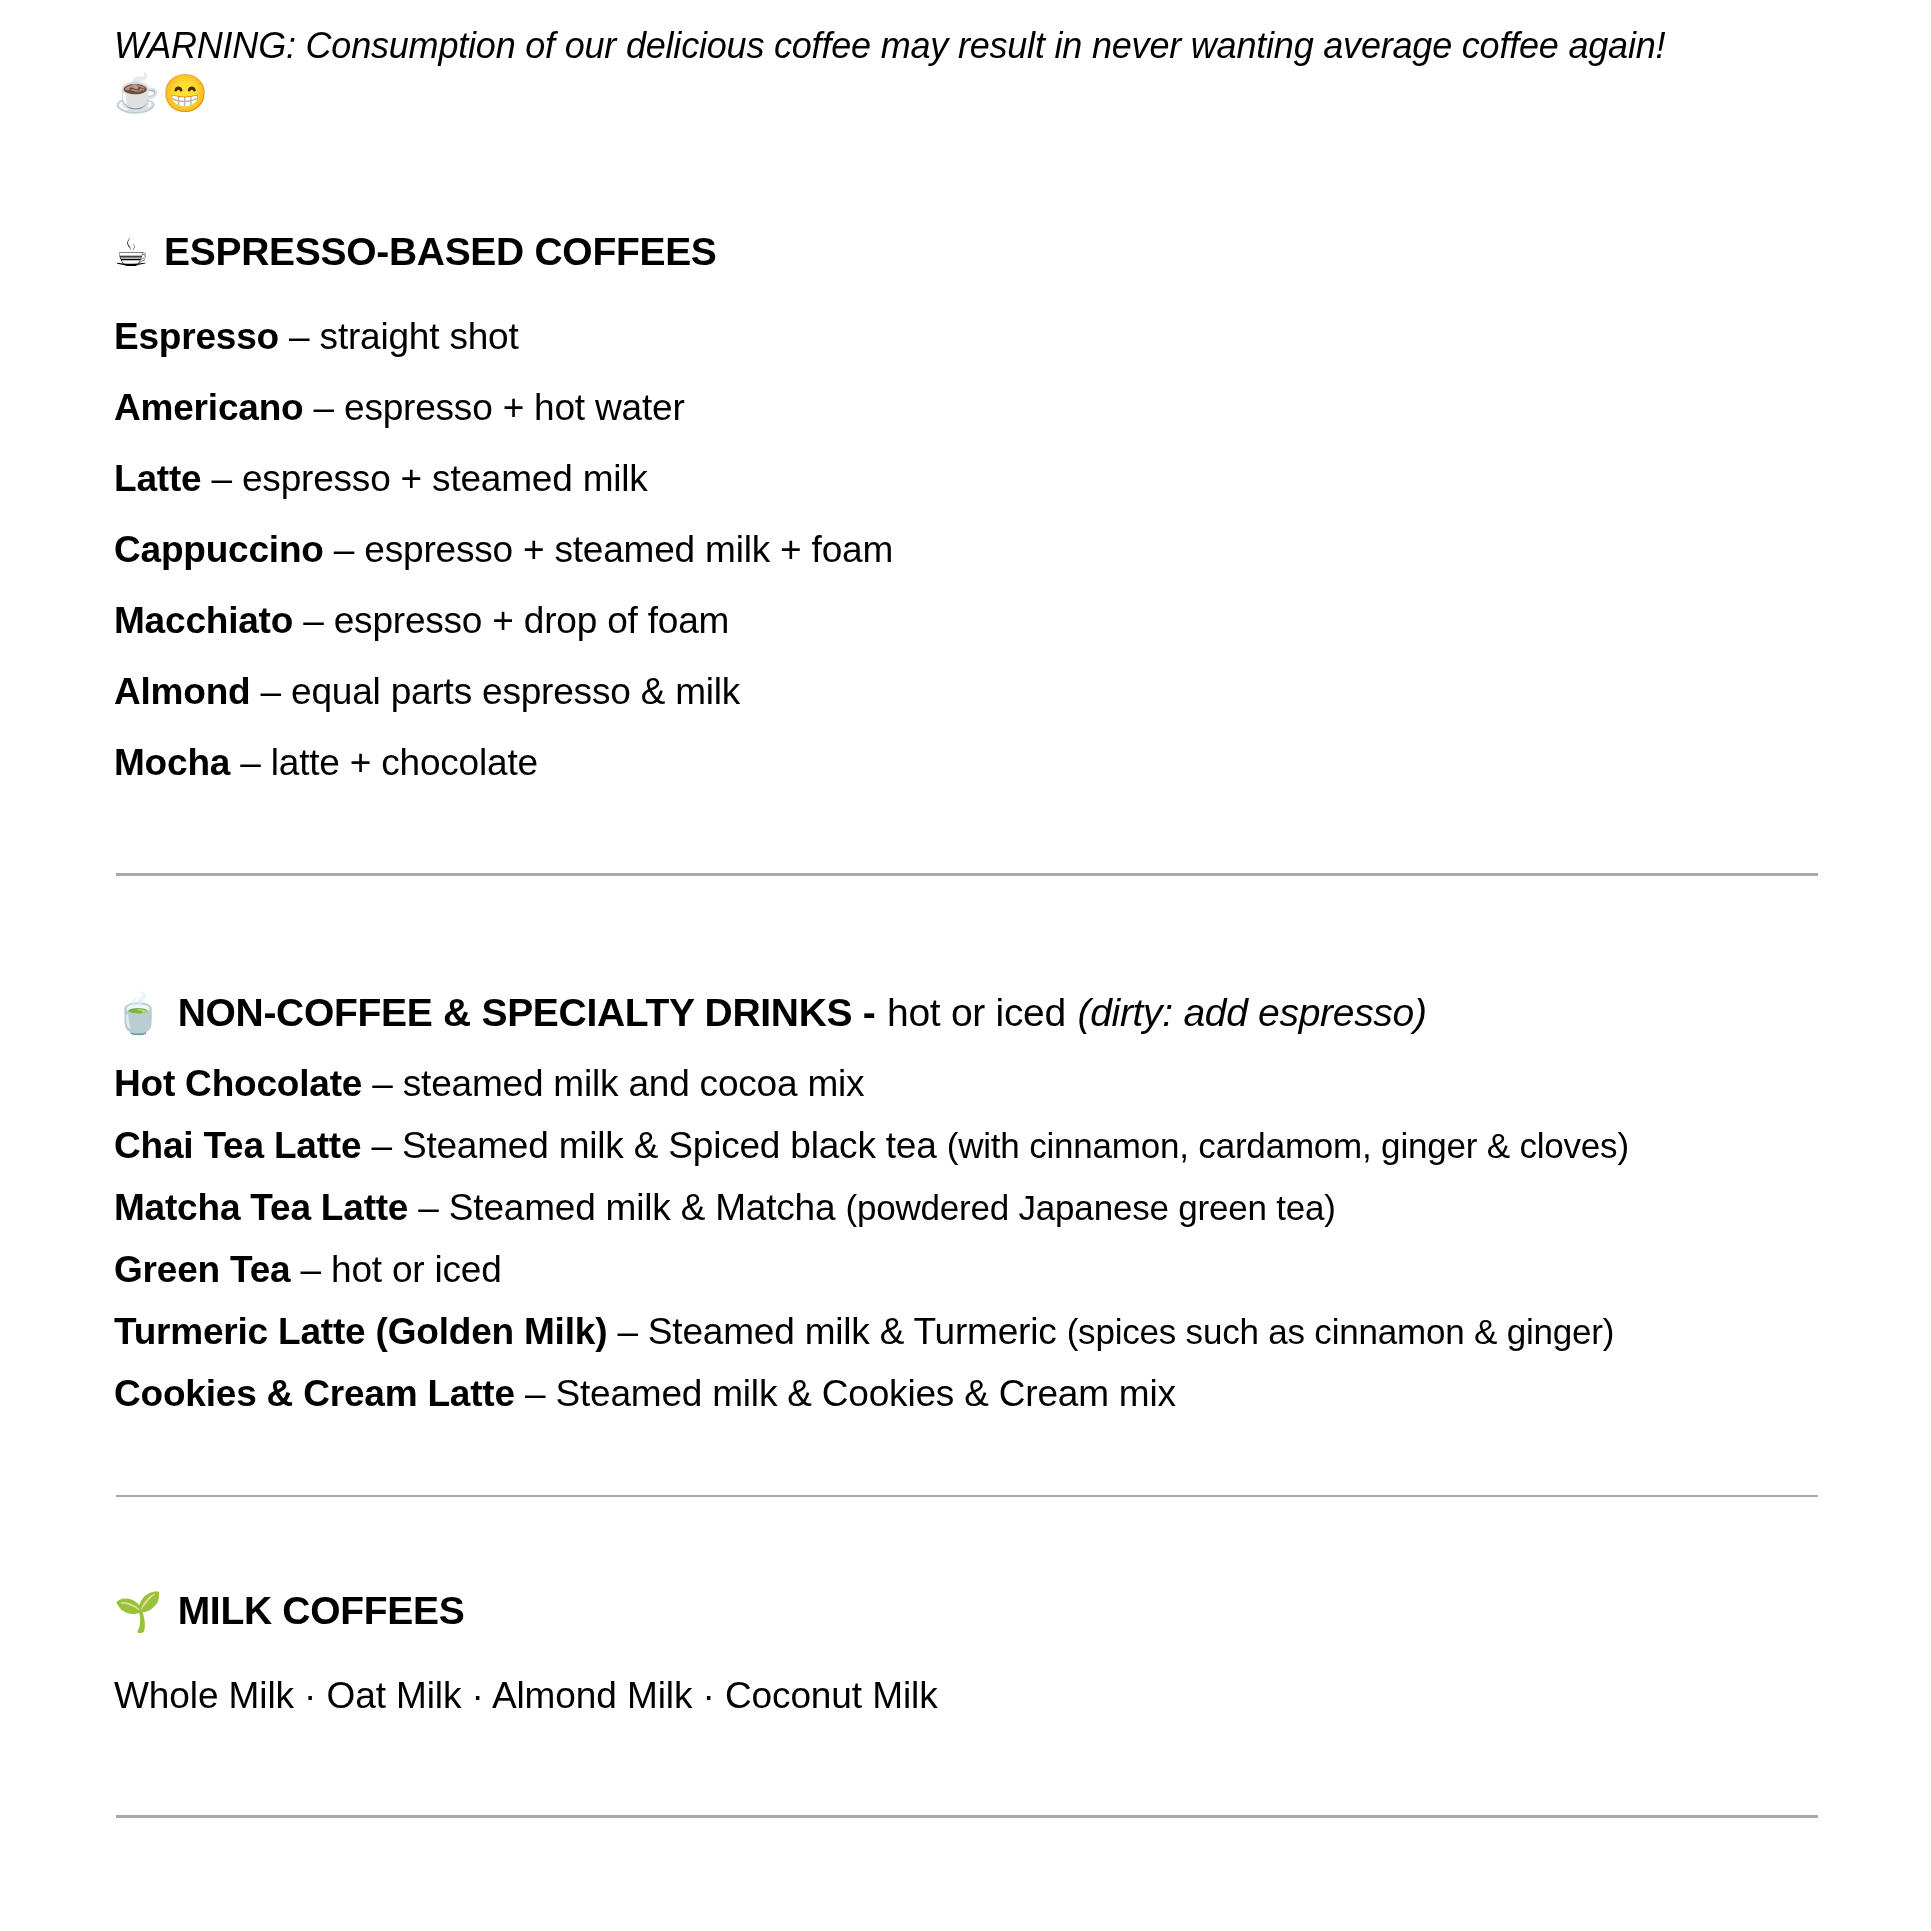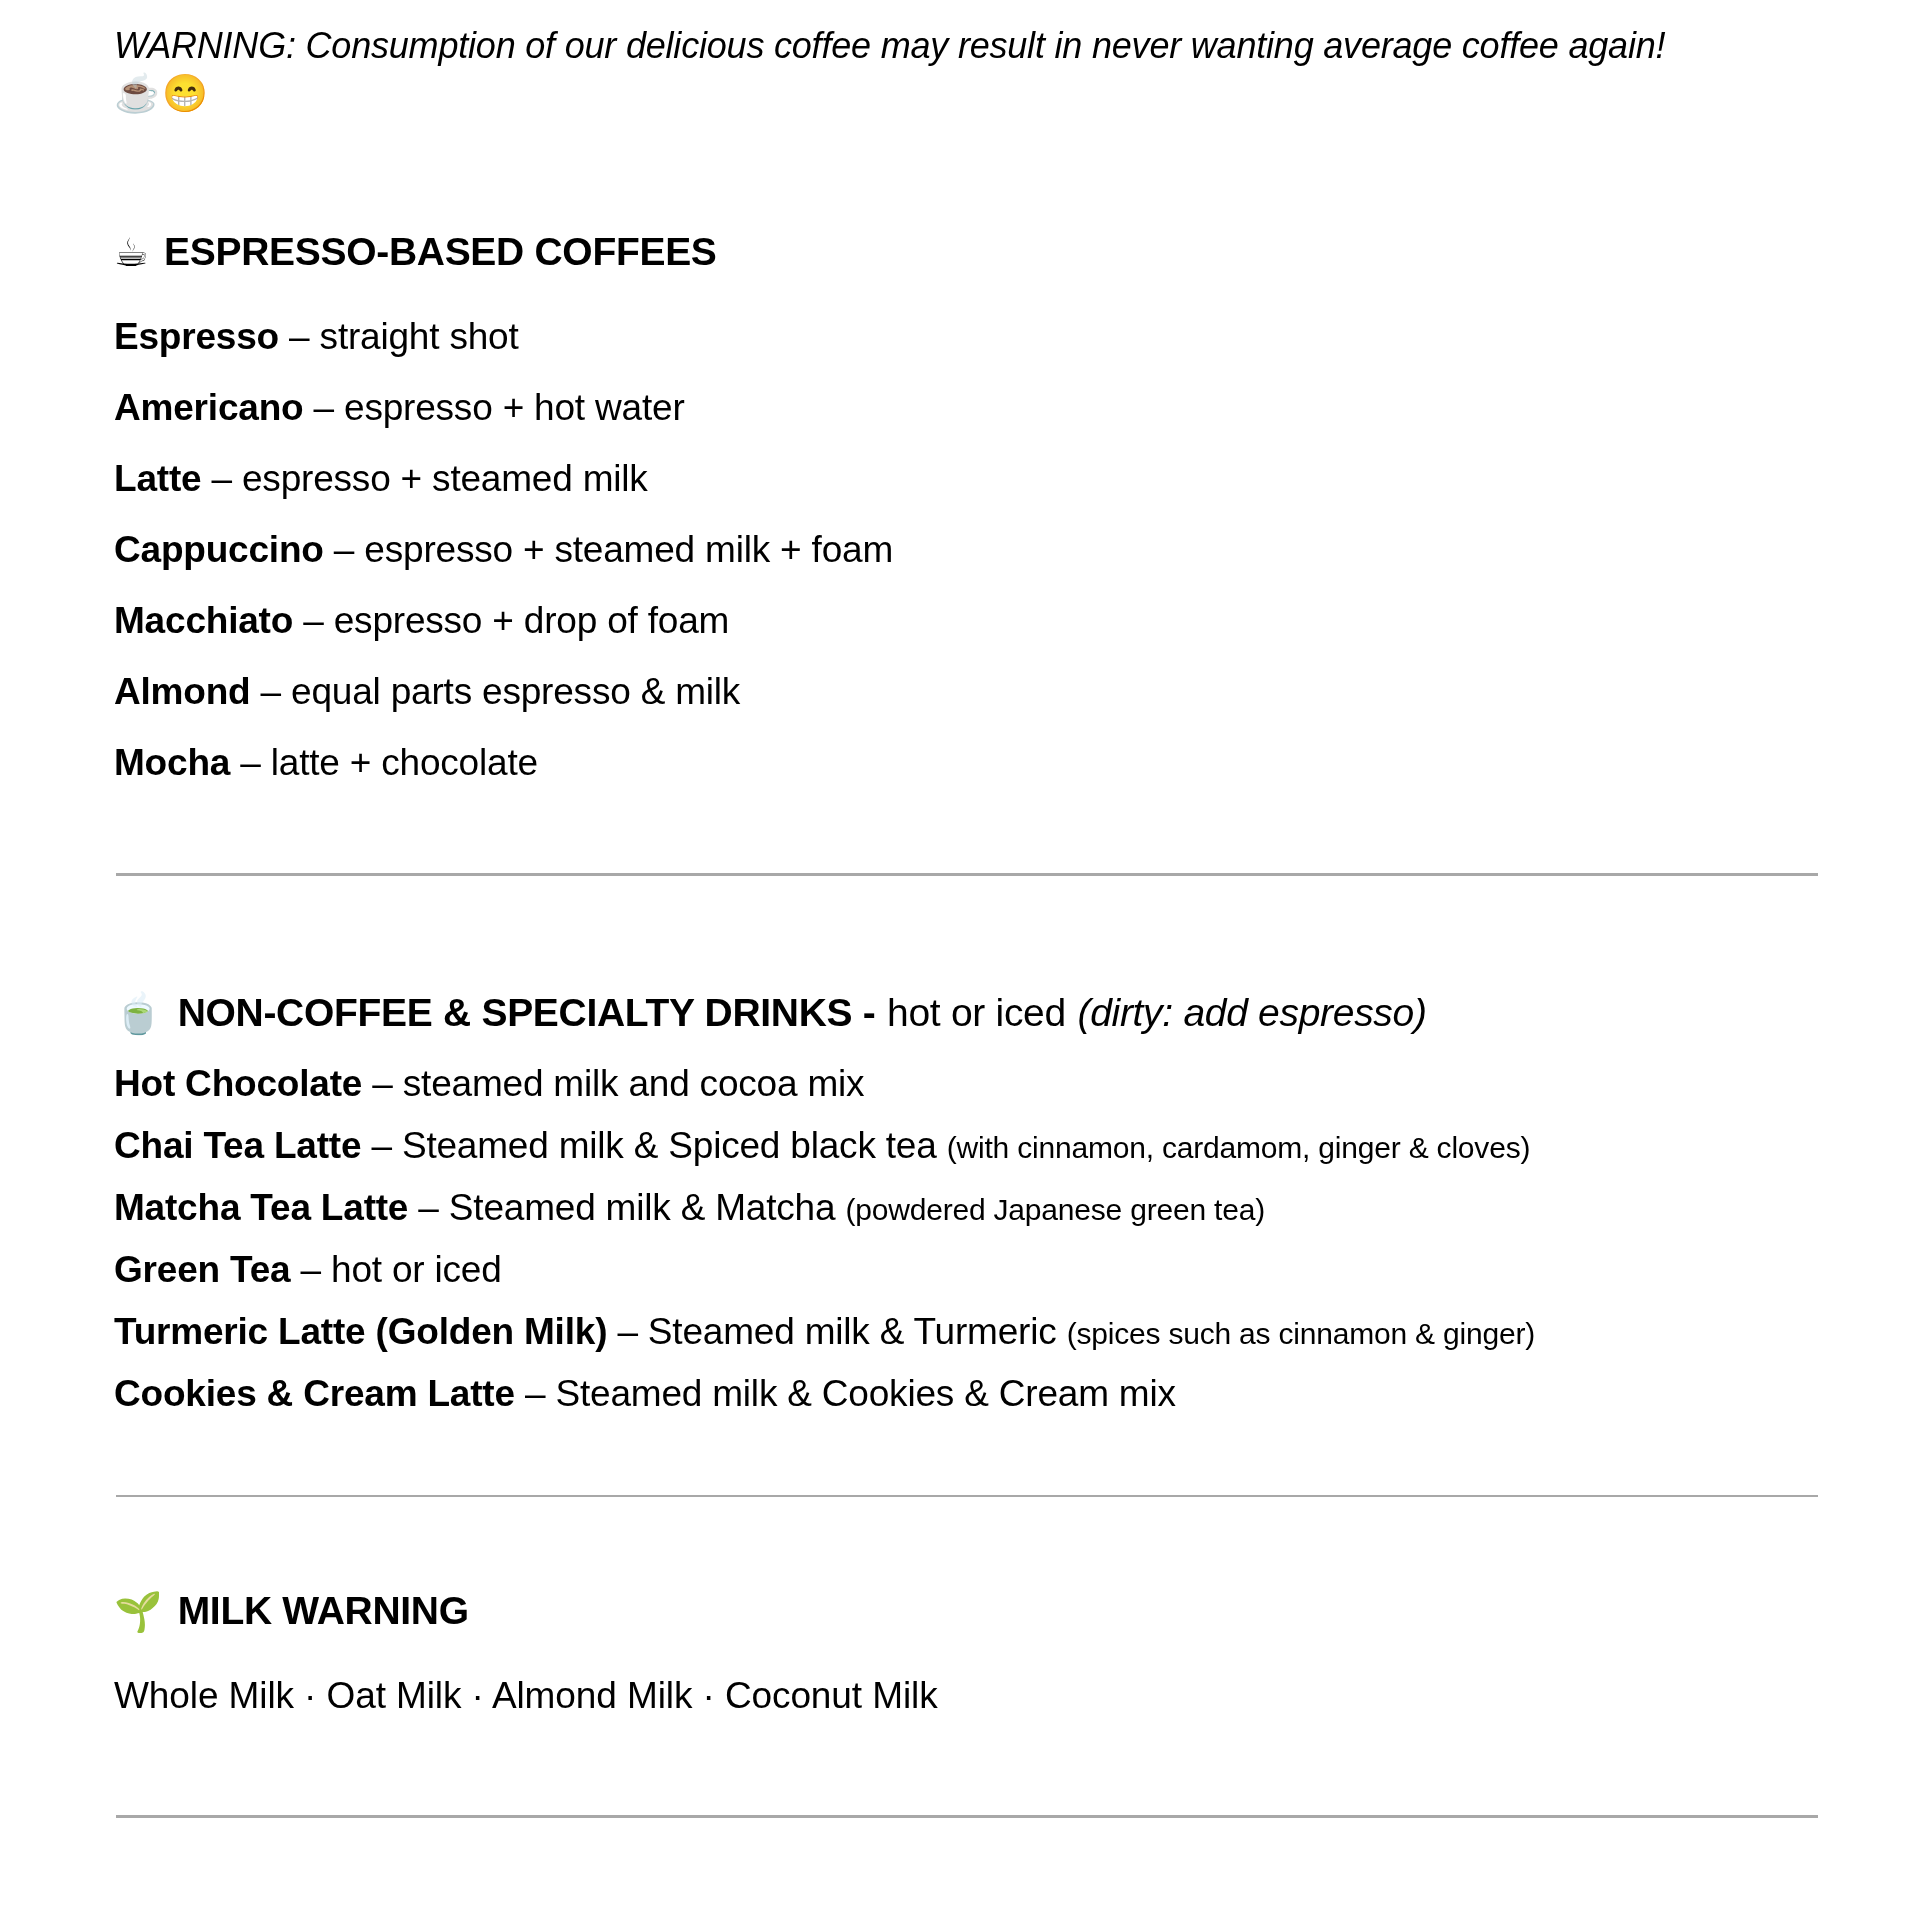--- a/index.html
+++ b/index.html
@@ -90,21 +90,21 @@
     font-weight: bold;
   }
   .item .dash {
     font-weight: normal;
   }
   .item .desc {
     font-weight: normal;
   }
   .item .note {
     font-weight: normal;
-    font-size: 30px;
+    font-size: 35px;
   }
 
   
   .espresso-list .item { margin-bottom: 34px; }
   .espresso-list { margin-top: 44px; }
 
   .specialty-list .item { margin-bottom: 25px; }
   .specialty-list { margin-top: 30px; }
 
   .milk-line {
@@ -233,21 +233,21 @@
     </ul>
   </div>
 
   <div class="sp-4"></div>
   <div class="divider"></div>
   <div class="sp-5"></div>
 
   <div class="section">
     <div class="section-head">
       <span class="sec-icon">🌱</span>
-      <span class="sec-title">MILK WARNING</span>
+      <span class="sec-title">MILK COFFEES</span>
     </div>
     <div class="milk-line">Whole Milk · Oat Milk · Almond Milk · Coconut Milk</div>
   </div>
 
   <div class="sp-7"></div>
   <div class="divider"></div>
 
 </div>
 
 

